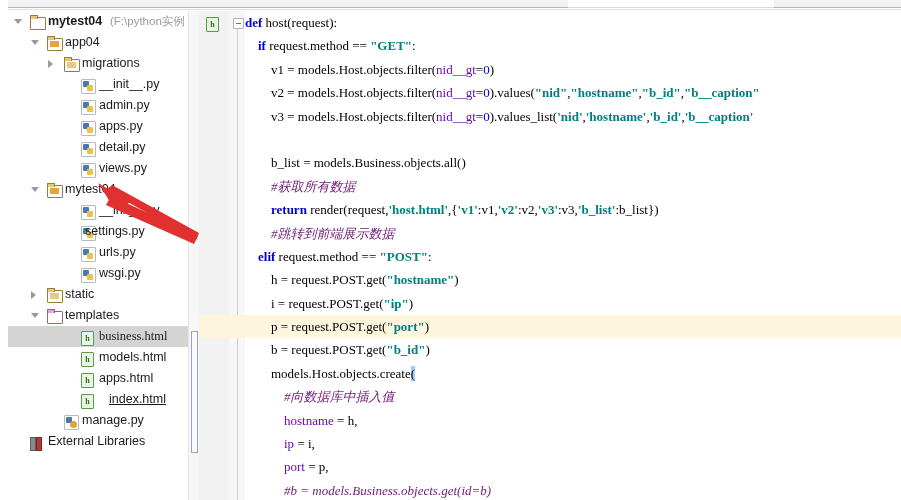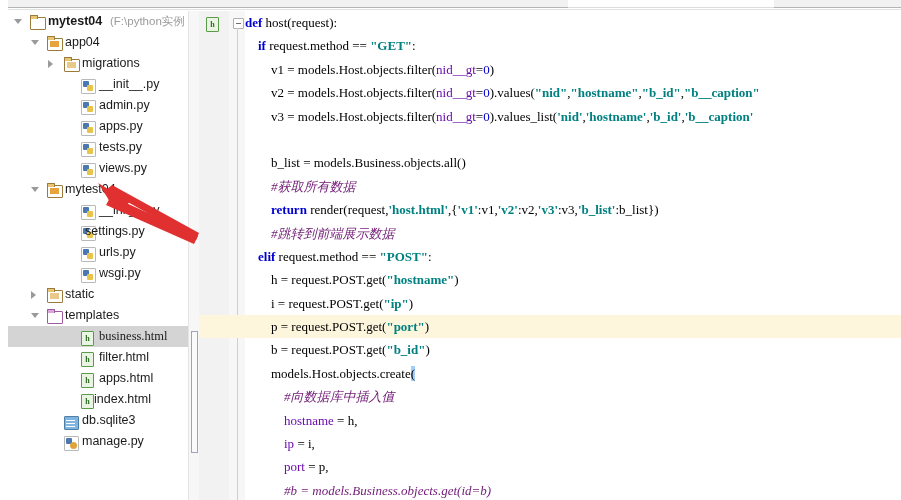--- a/index.html
+++ b/index.html
@@ -300,21 +300,21 @@
       <div class="row">
         <span class="ico" style="left: 73px;">
           <span class="pyico" style="display: block;"></span>
         </span>
         <span class="lbl" style="left: 91px;">apps.py</span>
       </div>
       <div class="row">
         <span class="ico" style="left: 73px;">
           <span class="pyico" style="display: block;"></span>
         </span>
-        <span class="lbl" style="left: 91px;">tests.py</span>
+        <span class="lbl" style="left: 91px;">detail.py</span>
       </div>
       <div class="row">
         <span class="ico" style="left: 73px;">
           <span class="pyico" style="display: block;"></span>
         </span>
         <span class="lbl" style="left: 91px;">views.py</span>
       </div>
       <div class="row">
         <span class="tw open" style="left: 23px;"></span>
         <span class="ico" style="left: 39px;">
@@ -363,45 +363,45 @@
       <div class="row selected">
         <span class="ico" style="left: 73px;">
           <span class="htmlico" style="display: block;">h</span>
         </span>
         <span class="lbl" style="left: 91px; font-family: Liberation Serif, serif;">business.html</span>
       </div>
       <div class="row">
         <span class="ico" style="left: 73px;">
           <span class="htmlico" style="display: block;">h</span>
         </span>
-        <span class="lbl" style="left: 91px;">filter.html</span>
+        <span class="lbl" style="left: 91px;">models.html</span>
       </div>
       <div class="row">
         <span class="ico" style="left: 73px;">
           <span class="htmlico" style="display: block;">h</span>
         </span>
         <span class="lbl" style="left: 91px;">apps.html</span>
       </div>
       <div class="row">
         <span class="ico" style="left: 73px;">
           <span class="htmlico" style="display: block;">h</span>
         </span>
-        <span class="lbl" style="left: 86px;">index.html</span>
-      </div>
-      <div class="row">
-        <span class="ico" style="left: 56px;">
-          <span class="dbico" style="display: block;"></span>
-        </span>
-        <span class="lbl" style="left: 74px;">db.sqlite3</span>
+        <span class="lbl" style="left: 101px; text-decoration: underline;">index.html</span>
       </div>
       <div class="row">
         <span class="ico" style="left: 56px;">
           <span class="mgico" style="display: block;"></span>
         </span>
         <span class="lbl" style="left: 74px;">manage.py</span>
+      </div>
+      <div class="row">
+        <span class="ico" style="left: 22px;">
+          <span class="libico" style="display: block;"></span>
+        </span>
+        <span class="lbl" style="left: 40px;">External Libraries</span>
       </div>
     </div>
 
   <div id="treeScrollTrack">
     <div id="treeScrollThumb"></div>
   </div>
 
   <div id="editor">
     <div id="gutter">
       <div id="gutterIcon" class="htmlico">h</div>

